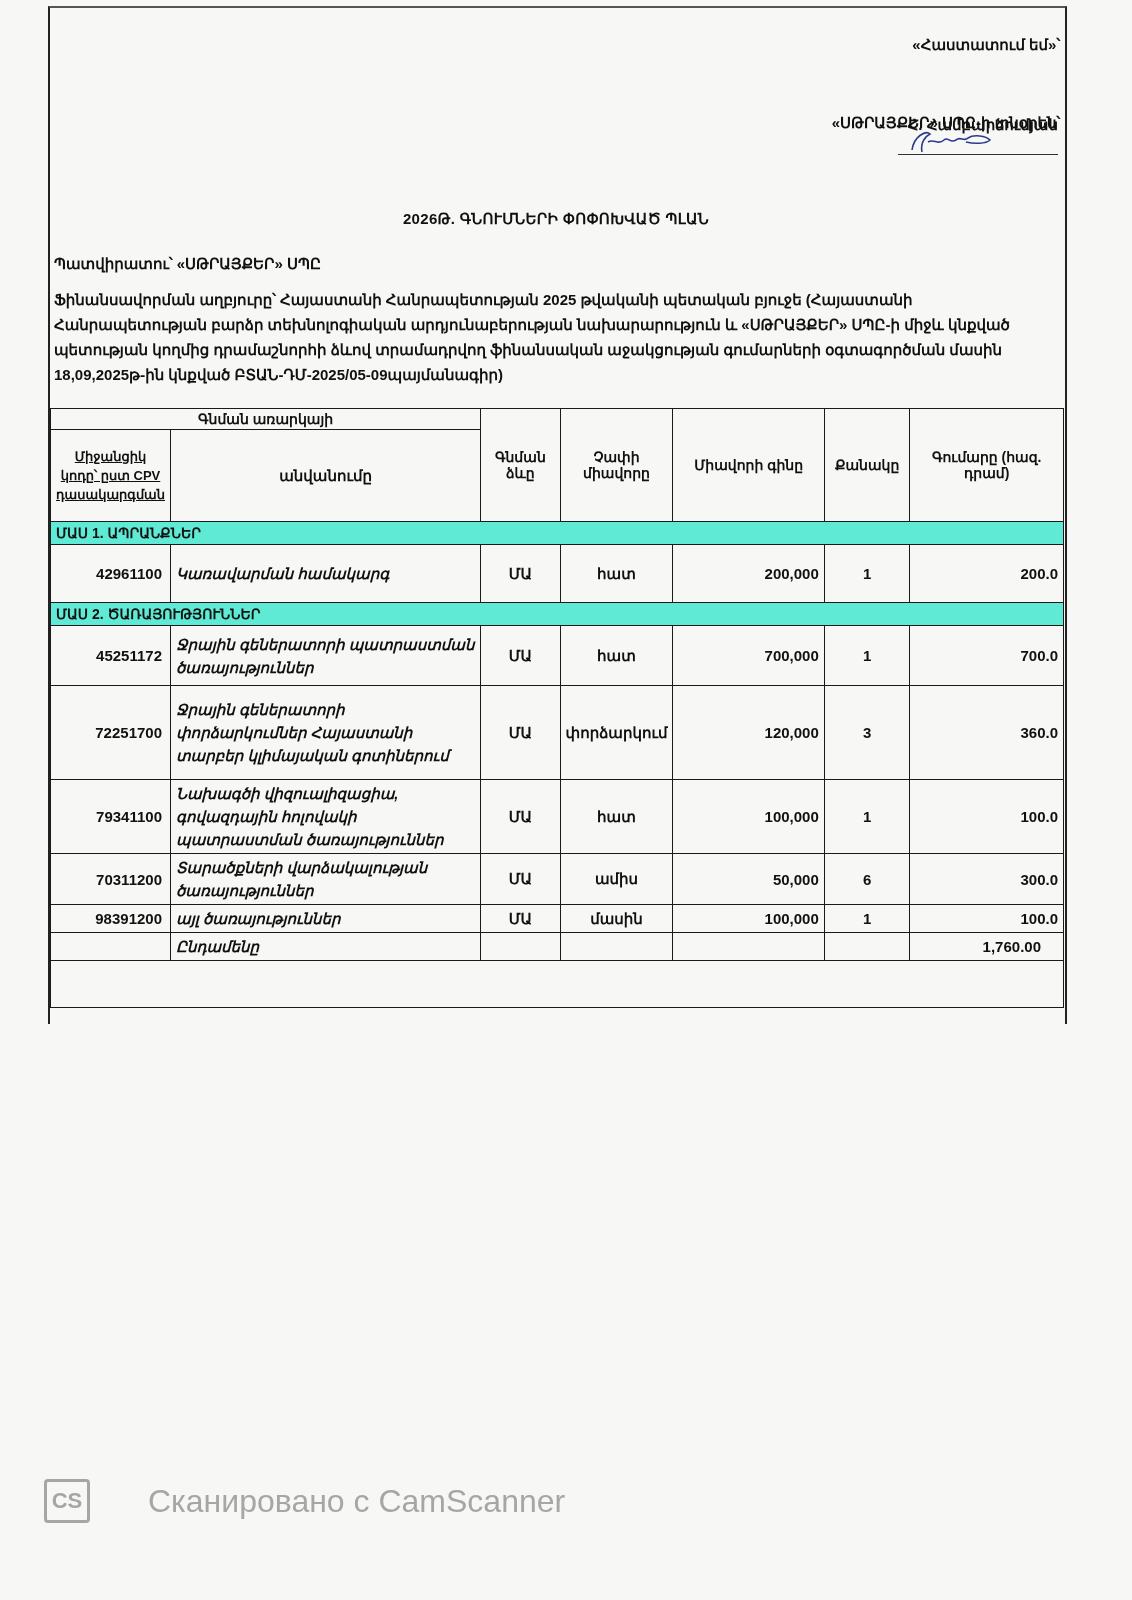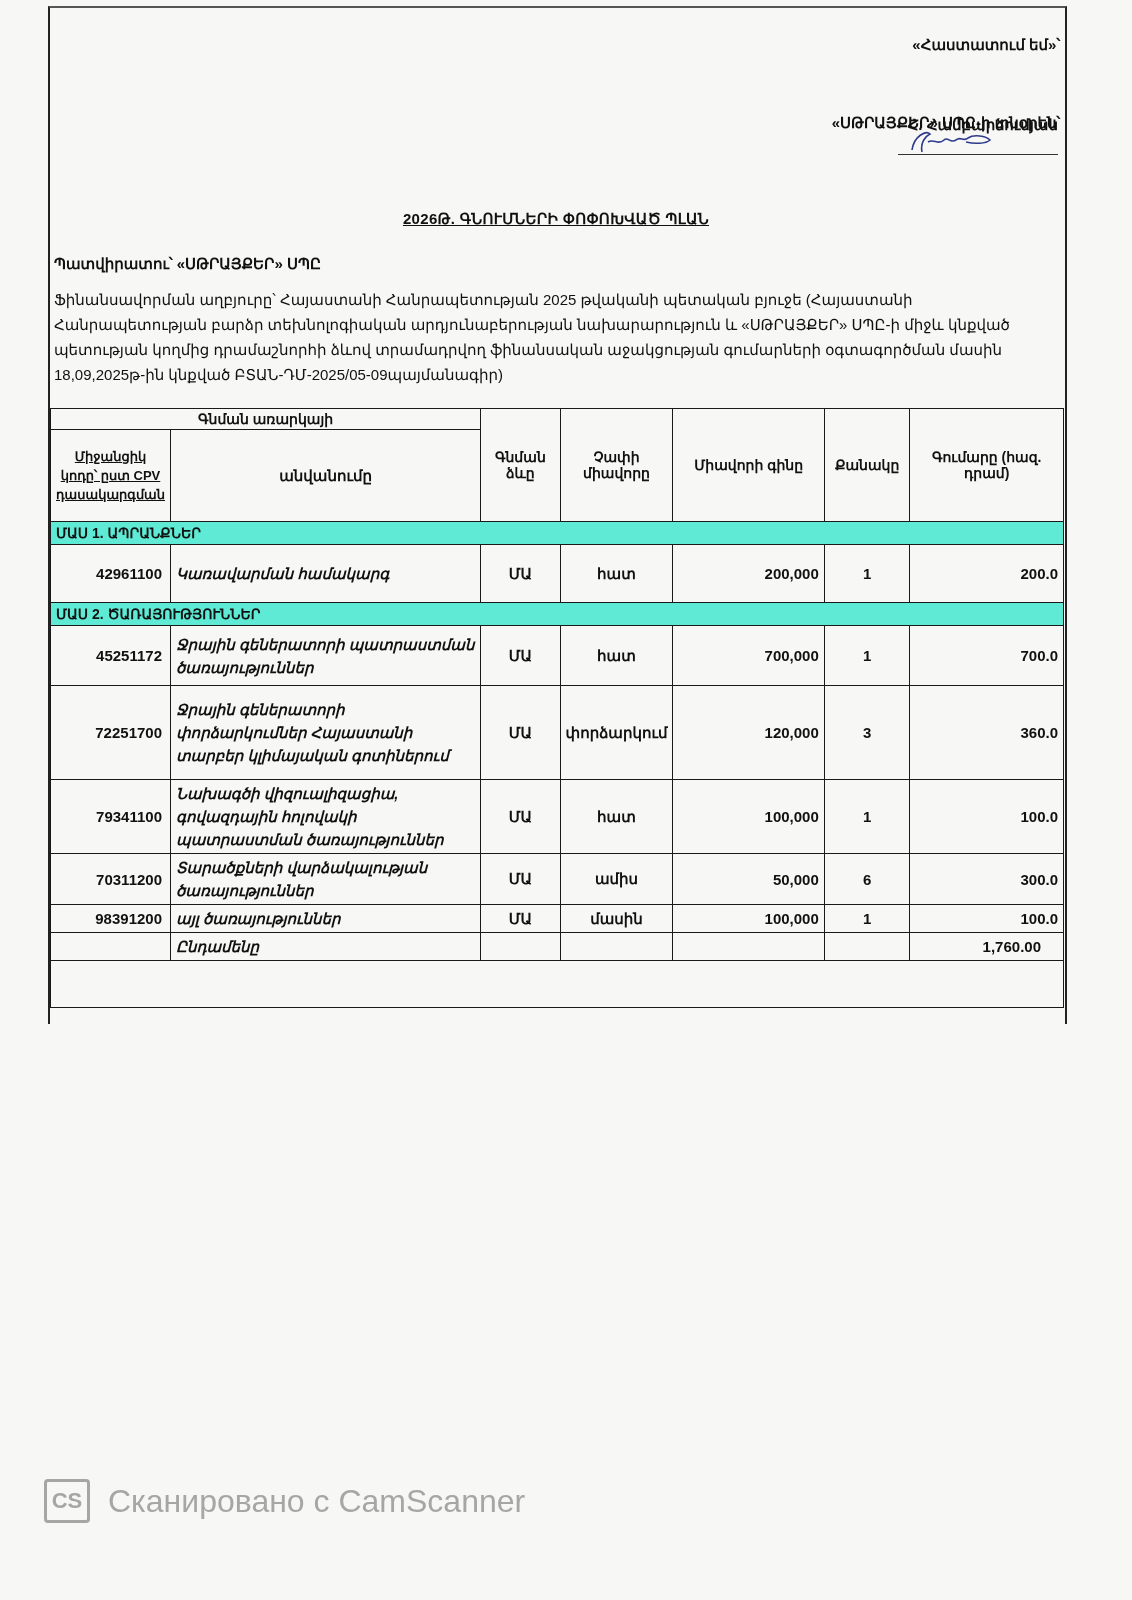--- a/index.html
+++ b/index.html
@@ -12,39 +12,39 @@
   .page-frame {
     position:absolute; left:48px; top:6px; width:1015px; height:1016px;
     border-left:2px solid #222; border-right:2px solid #222; border-top:2px solid #555;
   }
   .approval { position:absolute; right:72px; text-align:right; font-weight:bold; font-size:15px; }
   .appr1 { top:36px;margin-left:34px; }
   .appr2 { top:73px;margin-top:41px; }
   .appr3 { top:116px; right:74px; display:flex; align-items:flex-end;flex-direction:column; }
   .sig-line { display:inline-block; width:160px; border-bottom:1.5px solid #333; height:20px; margin-left:6px; position:relative; }
   .sig-line svg { position:absolute; left:6px; top:-6px; }
-  .title { position:absolute; top:210px; left:0; width:1112px; text-align:center; font-weight:bold; font-size:15px; text-decoration:underline; letter-spacing:0.3px;}
+  .title { position:absolute; top:210px; left:0; width:1112px; text-align:center; font-weight:bold; font-size:15px; letter-spacing:0.3px;}
   .customer { position:absolute; top:255px; left:54px; font-weight:bold; font-size:15px; }
-  .funding { position:absolute; top:287px; left:54px; width:1000px; font-weight:normal; font-size:15px; line-height:25px; }
+  .funding { position:absolute; top:287px; left:54px; width:1000px; font-weight:bold; font-size:15px; line-height:25px; }
   table.plan {
     position:absolute; top:408px; left:50px; width:1014px;
     border-collapse:collapse; font-size:15px; font-weight:bold;
   }
   table.plan td, table.plan th { border:1.5px solid #1a1a1a; padding:2px 5px; }
   table.plan th { font-weight:bold; text-align:center; }
   .hdr-group { height:16px; font-size:14px; }
   .hdr-main { height:92px; }
   .hdr-cpv { font-size:13px; line-height:19px;text-decoration:underline; }
   .section-row td { background:#5eead4; height:18px; padding:0 3px; font-size:14px; }
   .num { text-align:right; }
   .ctr { text-align:center; }
   .cpv { text-align:right; padding-right:8px !important; }
   .name { text-align:left; line-height:23px;font-style:italic; }
   .tail-row td { border-left:1.5px solid #1a1a1a; border-right:1.5px solid #1a1a1a; border-top:none; border-bottom:1.5px solid #1a1a1a; height:42px;}
-  .watermark { position:absolute; left:44px; top:1479px; display:flex; align-items:center; color:#a6a6a6; font-family:"Liberation Sans", sans-serif; }
+  .watermark { position:absolute; left:44px; top:1479px; display:flex; align-items:center; color:#a6a6a6; font-family:"Liberation Sans", sans-serif;gap:40px; }
   .cs-logo { width:46px; height:44px; border:3px solid #a6a6a6; border-radius:4px; box-sizing:border-box; display:flex; align-items:center; justify-content:center; font-weight:bold; font-size:22px; margin-right:18px; }
   .wm-text { font-size:32px; }
 </style>
 </head>
 <body>
 
 <div class="page-frame"></div>
 
 <div class="approval appr1">«Հաստատում եմ»՝</div>
 <div class="approval appr2">«ՍԹՐԱՅՔԵՐ» ՍՊԸ-ի տնօրեն՝</div>

